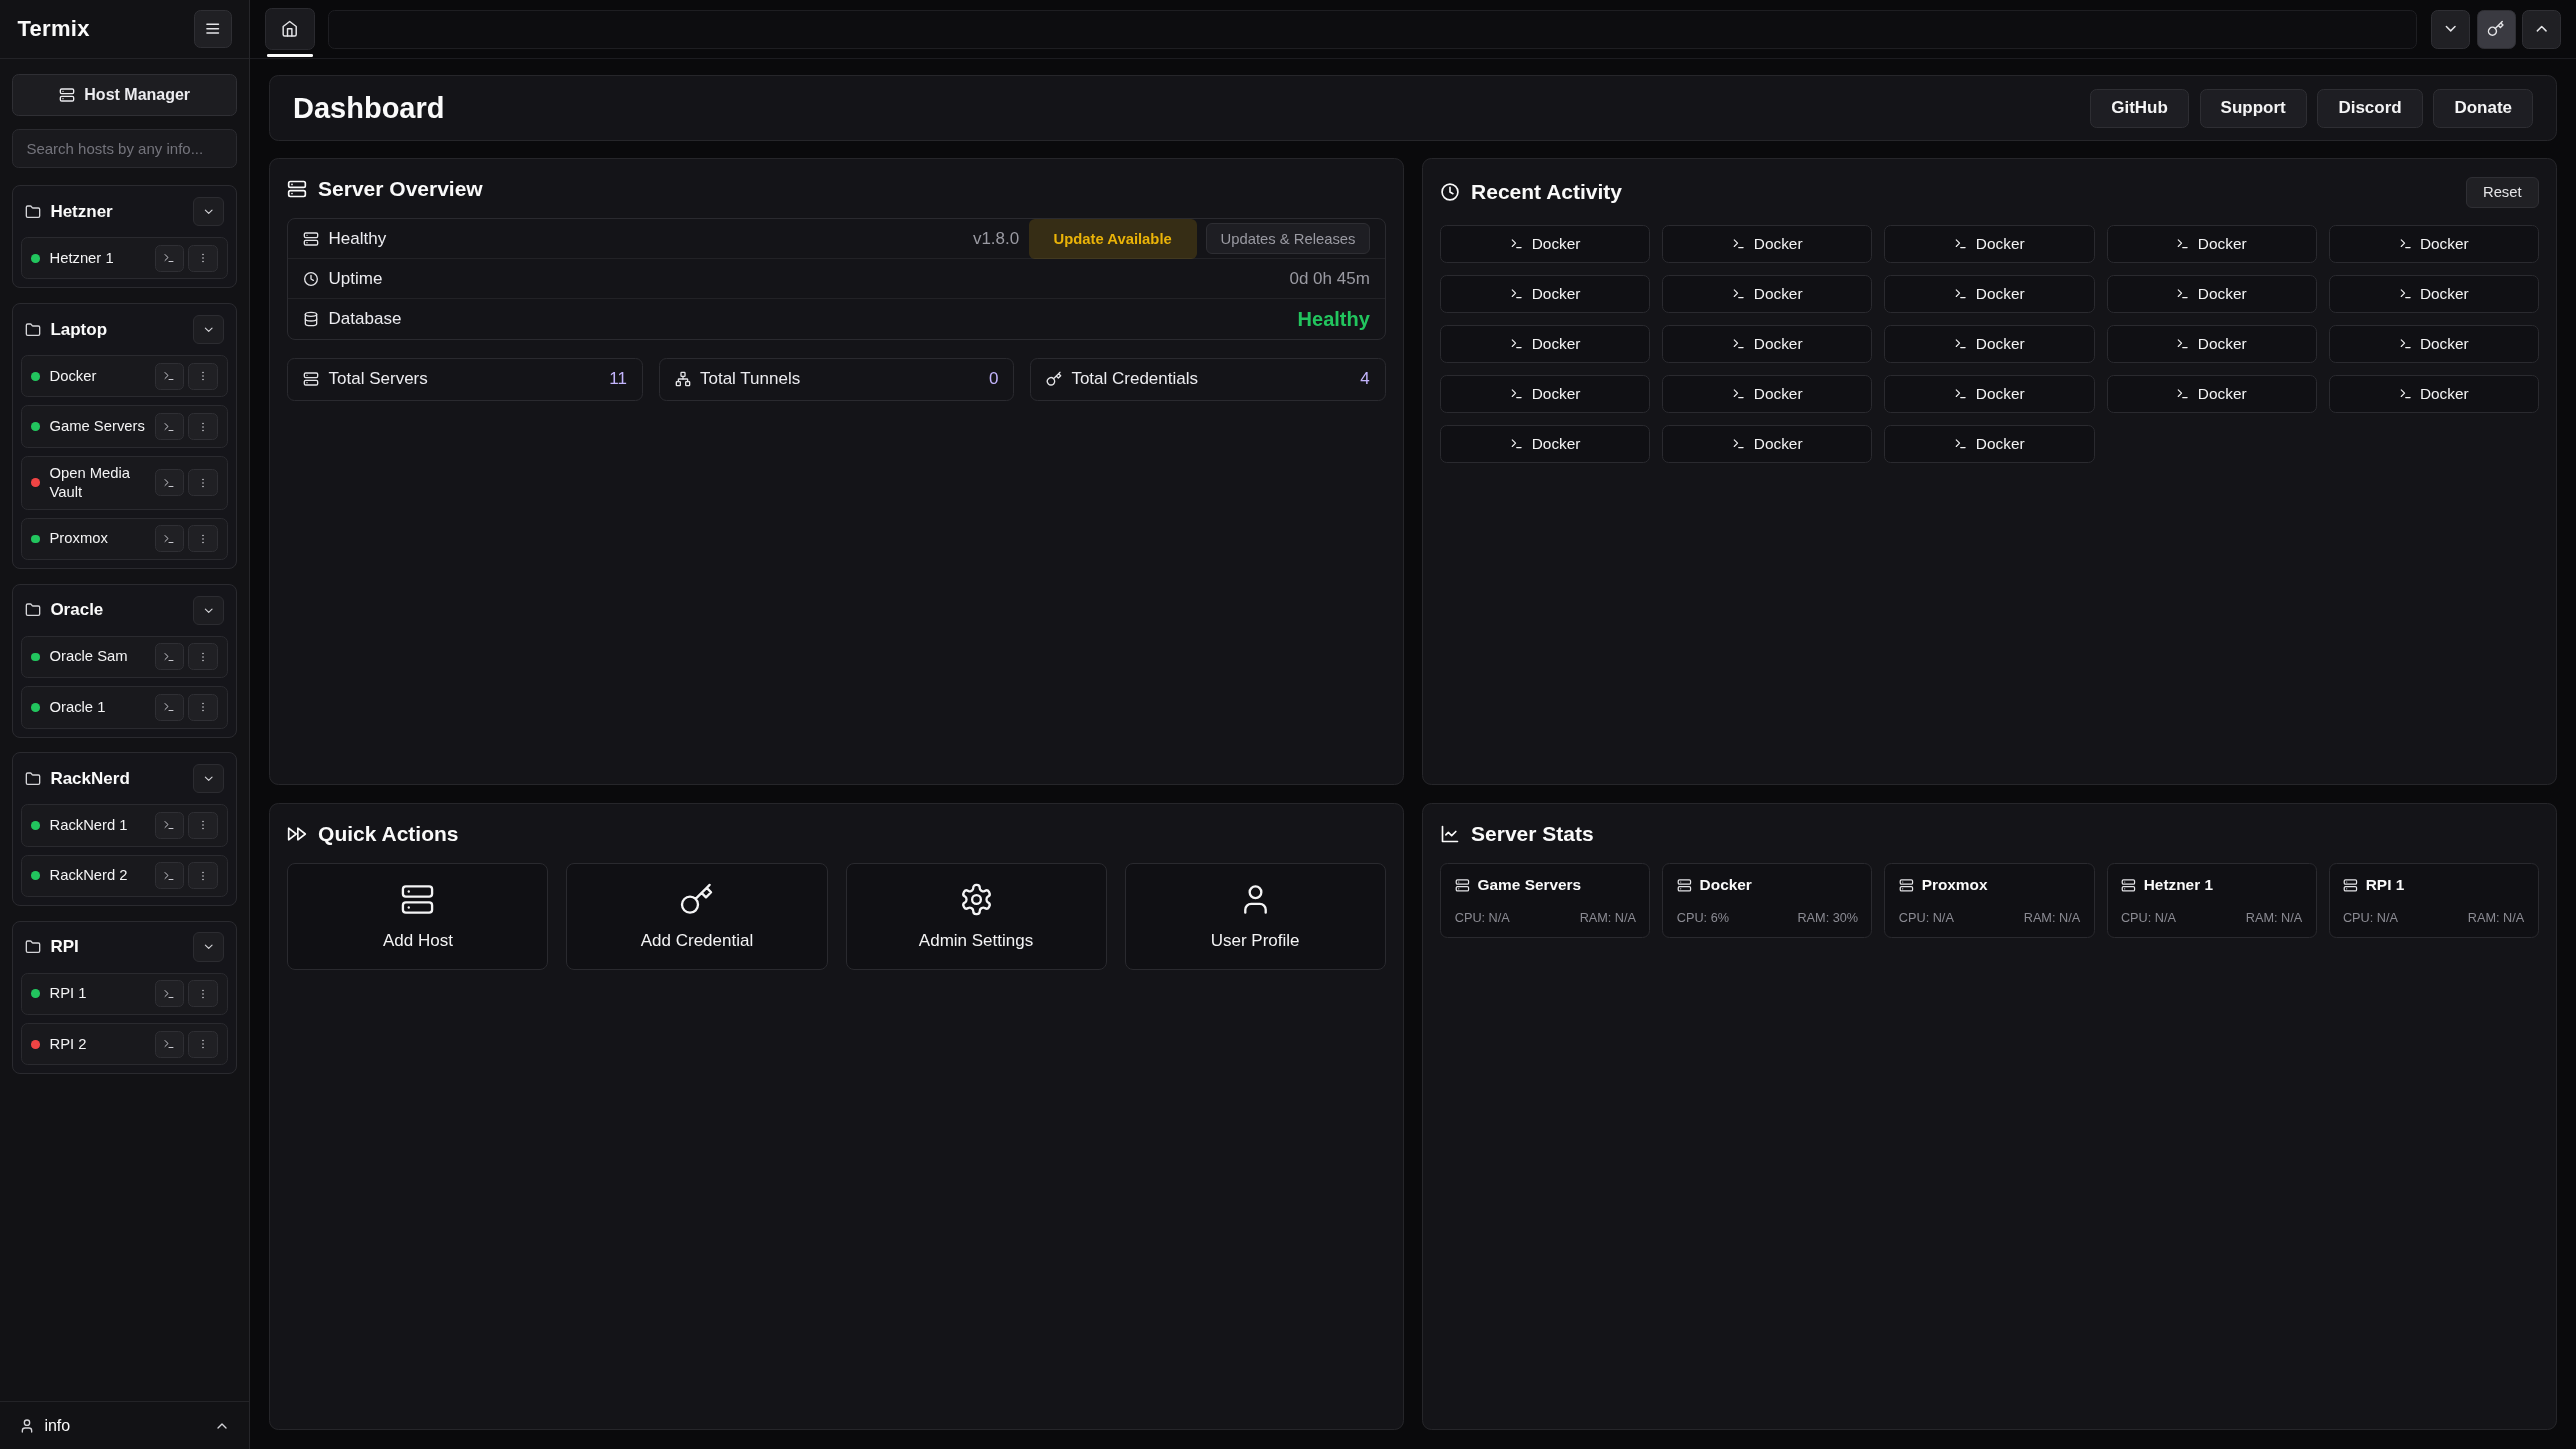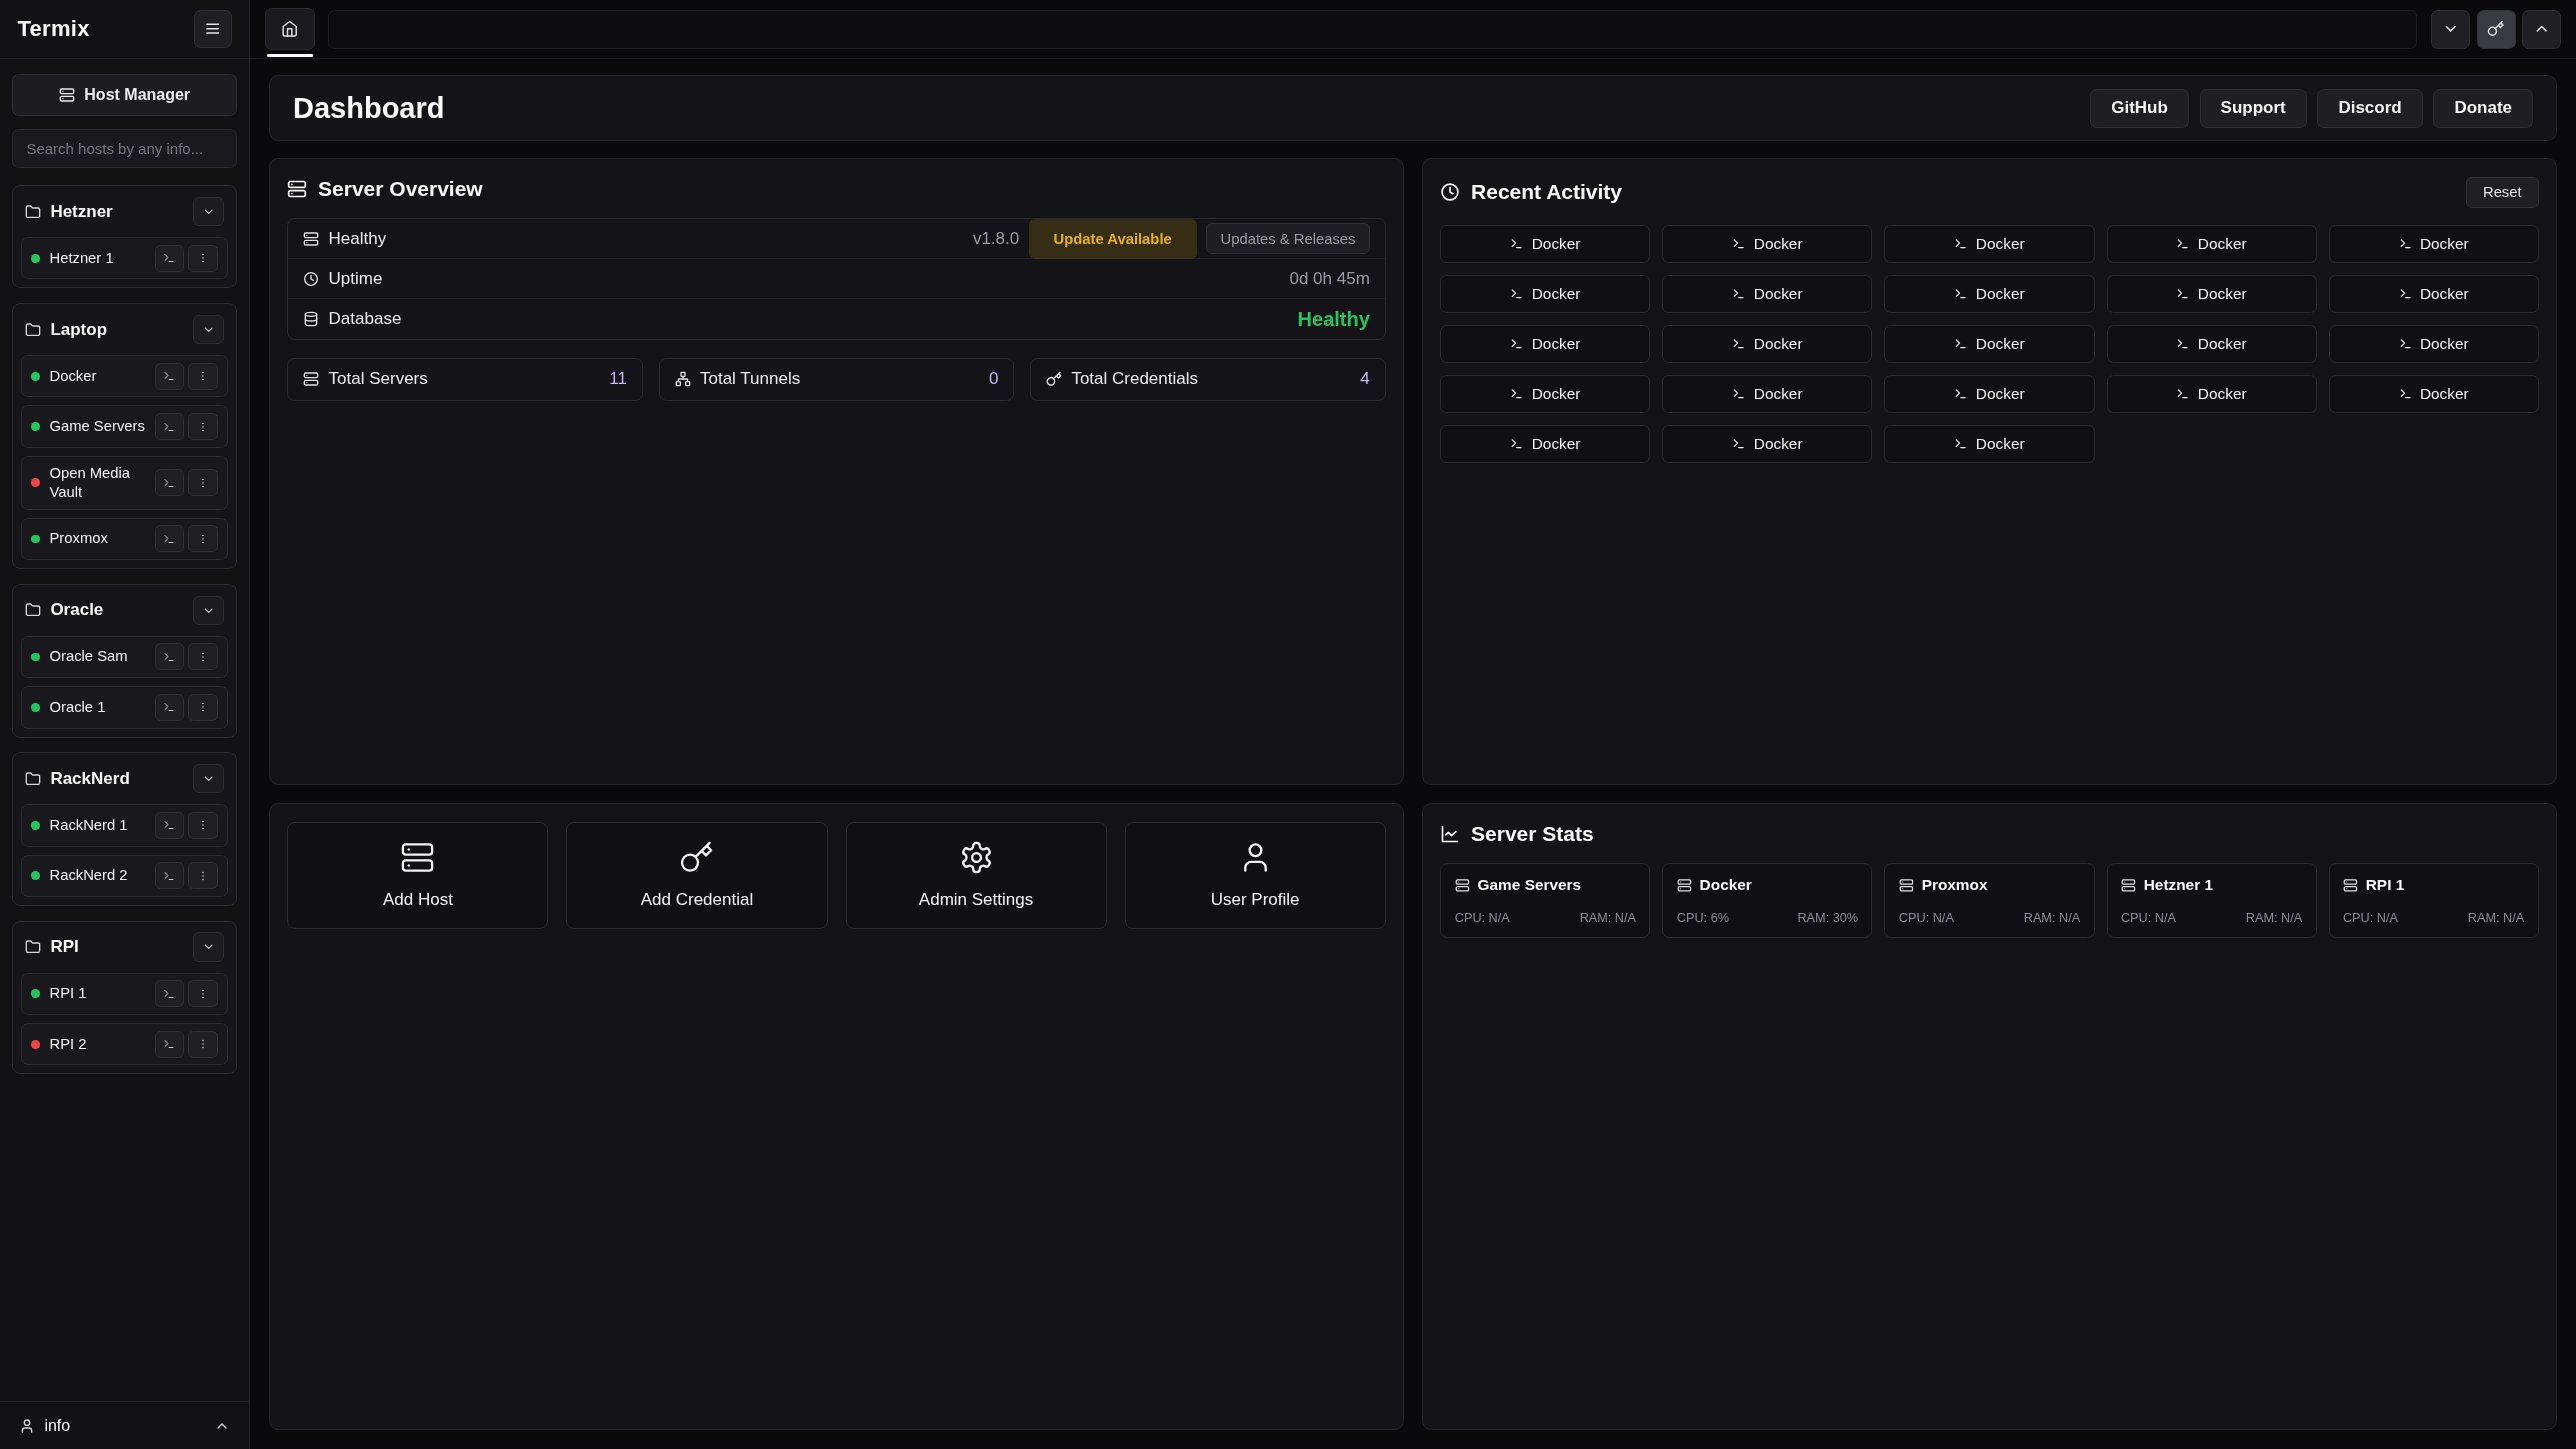--- a/index.html
+++ b/index.html
@@ -847,20 +847,29 @@
                     <polyline points="4 17 10 11 4 5"></polyline>
                     <line x1="12" y1="19" x2="20" y2="19"></line>
                   </svg>
                 </span>
                 <span>Docker</span>
               </button>
             </div>
         </section>
 
         <section class="card panel">
+          <div class="panel-title">
+            <span class="ic">
+                <svg viewBox="0 0 24 24" fill="none" stroke="currentColor" stroke-width="2" stroke-linecap="round" stroke-linejoin="round">
+                  <polygon points="13 19 22 12 13 5 13 19"></polygon>
+                  <polygon points="2 19 11 12 2 5 2 19"></polygon>
+                </svg>
+              </span>
+            <span>Quick Actions</span>
+          </div>
           <div class="qa-grid" id="qa-grid">
               <button class="qa-btn">
                 <span class="ic">
                   <svg viewBox="0 0 24 24" fill="none" stroke="currentColor" stroke-width="2" stroke-linecap="round" stroke-linejoin="round">
                     <rect x="2" y="3" width="20" height="7" rx="2"></rect>
                     <rect x="2" y="14" width="20" height="7" rx="2"></rect>
                     <path d="M6 6.5h.01"></path>
                     <path d="M6 17.5h.01"></path>
                   </svg>
                 </span>

